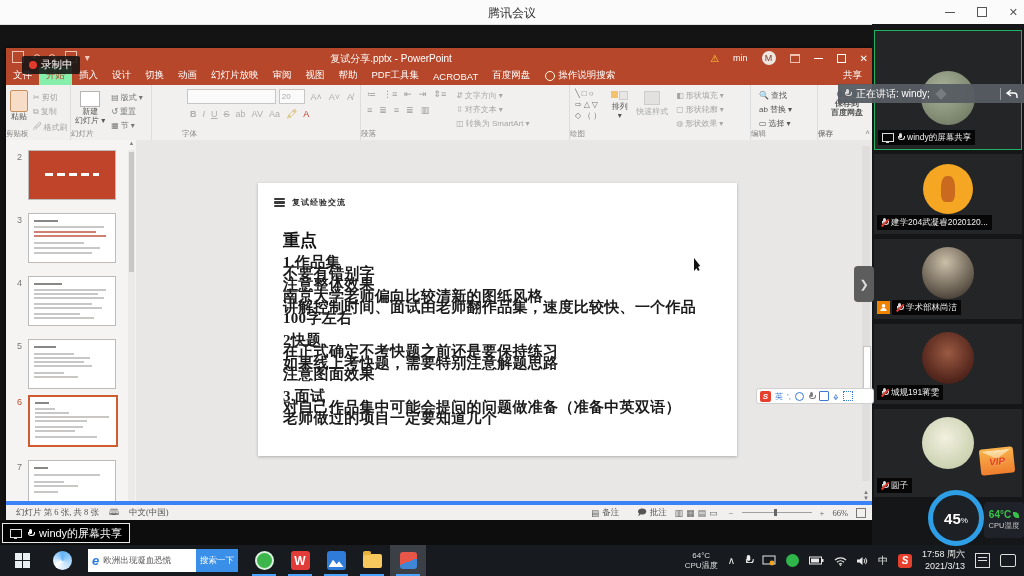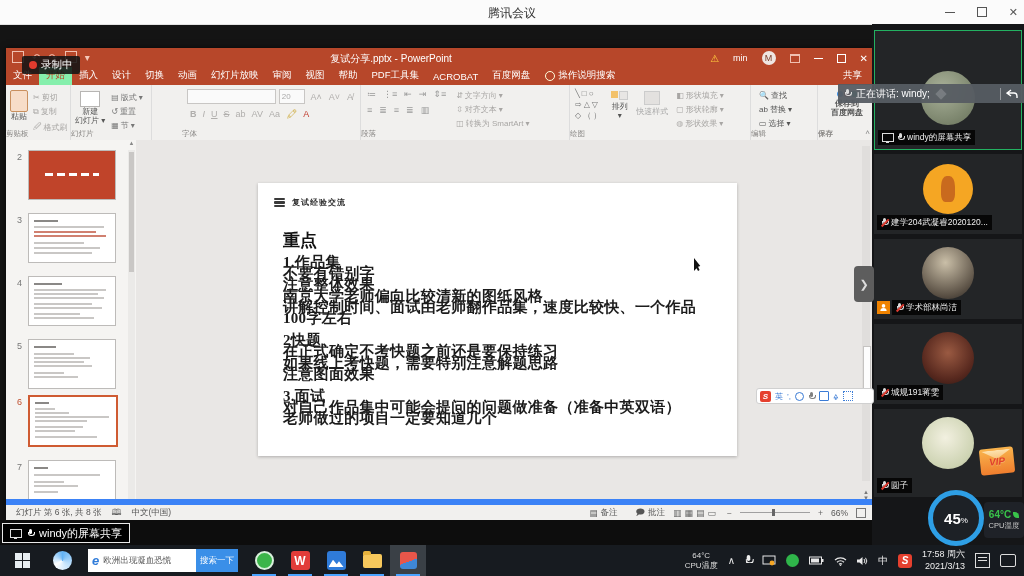--- a/index.html
+++ b/index.html
@@ -73,22 +73,22 @@
   .slide{left:122px;top:43px;width:479px;height:273px;background:#fff;box-shadow:0 1px 3px rgba(0,0,0,.25);}
   .slogo{left:16px;top:14px;display:flex;align-items:center;gap:7px;}
   .slogo-ic{display:flex;flex-direction:column;gap:1px;}
   .slogo-ic i{display:block;width:11px;height:2.5px;background:#3a3a3a;border-radius:1px;}
   .slogo-tx{font-family:"Liberation Serif","DejaVu Serif",serif;font-weight:bold;font-size:8px;color:#333;letter-spacing:1px;}
   .stitle{left:25px;top:46px;font-family:"Liberation Serif","DejaVu Serif",serif;font-weight:bold;font-size:17px;color:#111;}
   .sbody{left:25px;top:74px;right:20px;font-family:"Liberation Serif","DejaVu Serif",serif;font-weight:bold;
          font-size:15px;color:#1c1c1c;line-height:11.2px;letter-spacing:.3px;}
   .sblock{margin-bottom:11px;}
   
-  .pstatus{left:0;bottom:0;width:100%;height:15px;background:#f1f0ee;border-top:6px solid #3b82f6;
-           display:flex;align-items:center;font-size:8.5px;color:#555;}
+  .pstatus{left:0;bottom:0;width:100%;height:15px;background:#f1f0ee;border-top:4px solid #3b82f6;
+           display:flex;align-items:center;font-size:8.5px;color:#555;font-family:Liberation Serif, serif;}
   .ps-it{margin-left:10px;white-space:nowrap;display:flex;align-items:center;gap:3px;}
   .ps-right{margin-left:auto;display:flex;align-items:center;gap:8px;margin-right:6px;}
   .viewic{font-size:9px;color:#666;letter-spacing:3px;}
   .zoomline{width:70px;height:1px;background:#a0a0a0;position:relative;}
   .zoomknob{position:absolute;left:32px;top:-3px;width:3px;height:7px;background:#666;}
   .fitbox{width:8px;height:8px;border:1px solid #777;}
   
   .recbadge{left:22px;top:56px;height:18px;background:rgba(20,20,20,.88);border-radius:2px;color:#fff;
             display:flex;align-items:center;gap:4px;padding:0 7px;font-size:10.5px;z-index:31;}
   .recdot{width:8px;height:8px;border-radius:50%;background:#e23b2e;}

